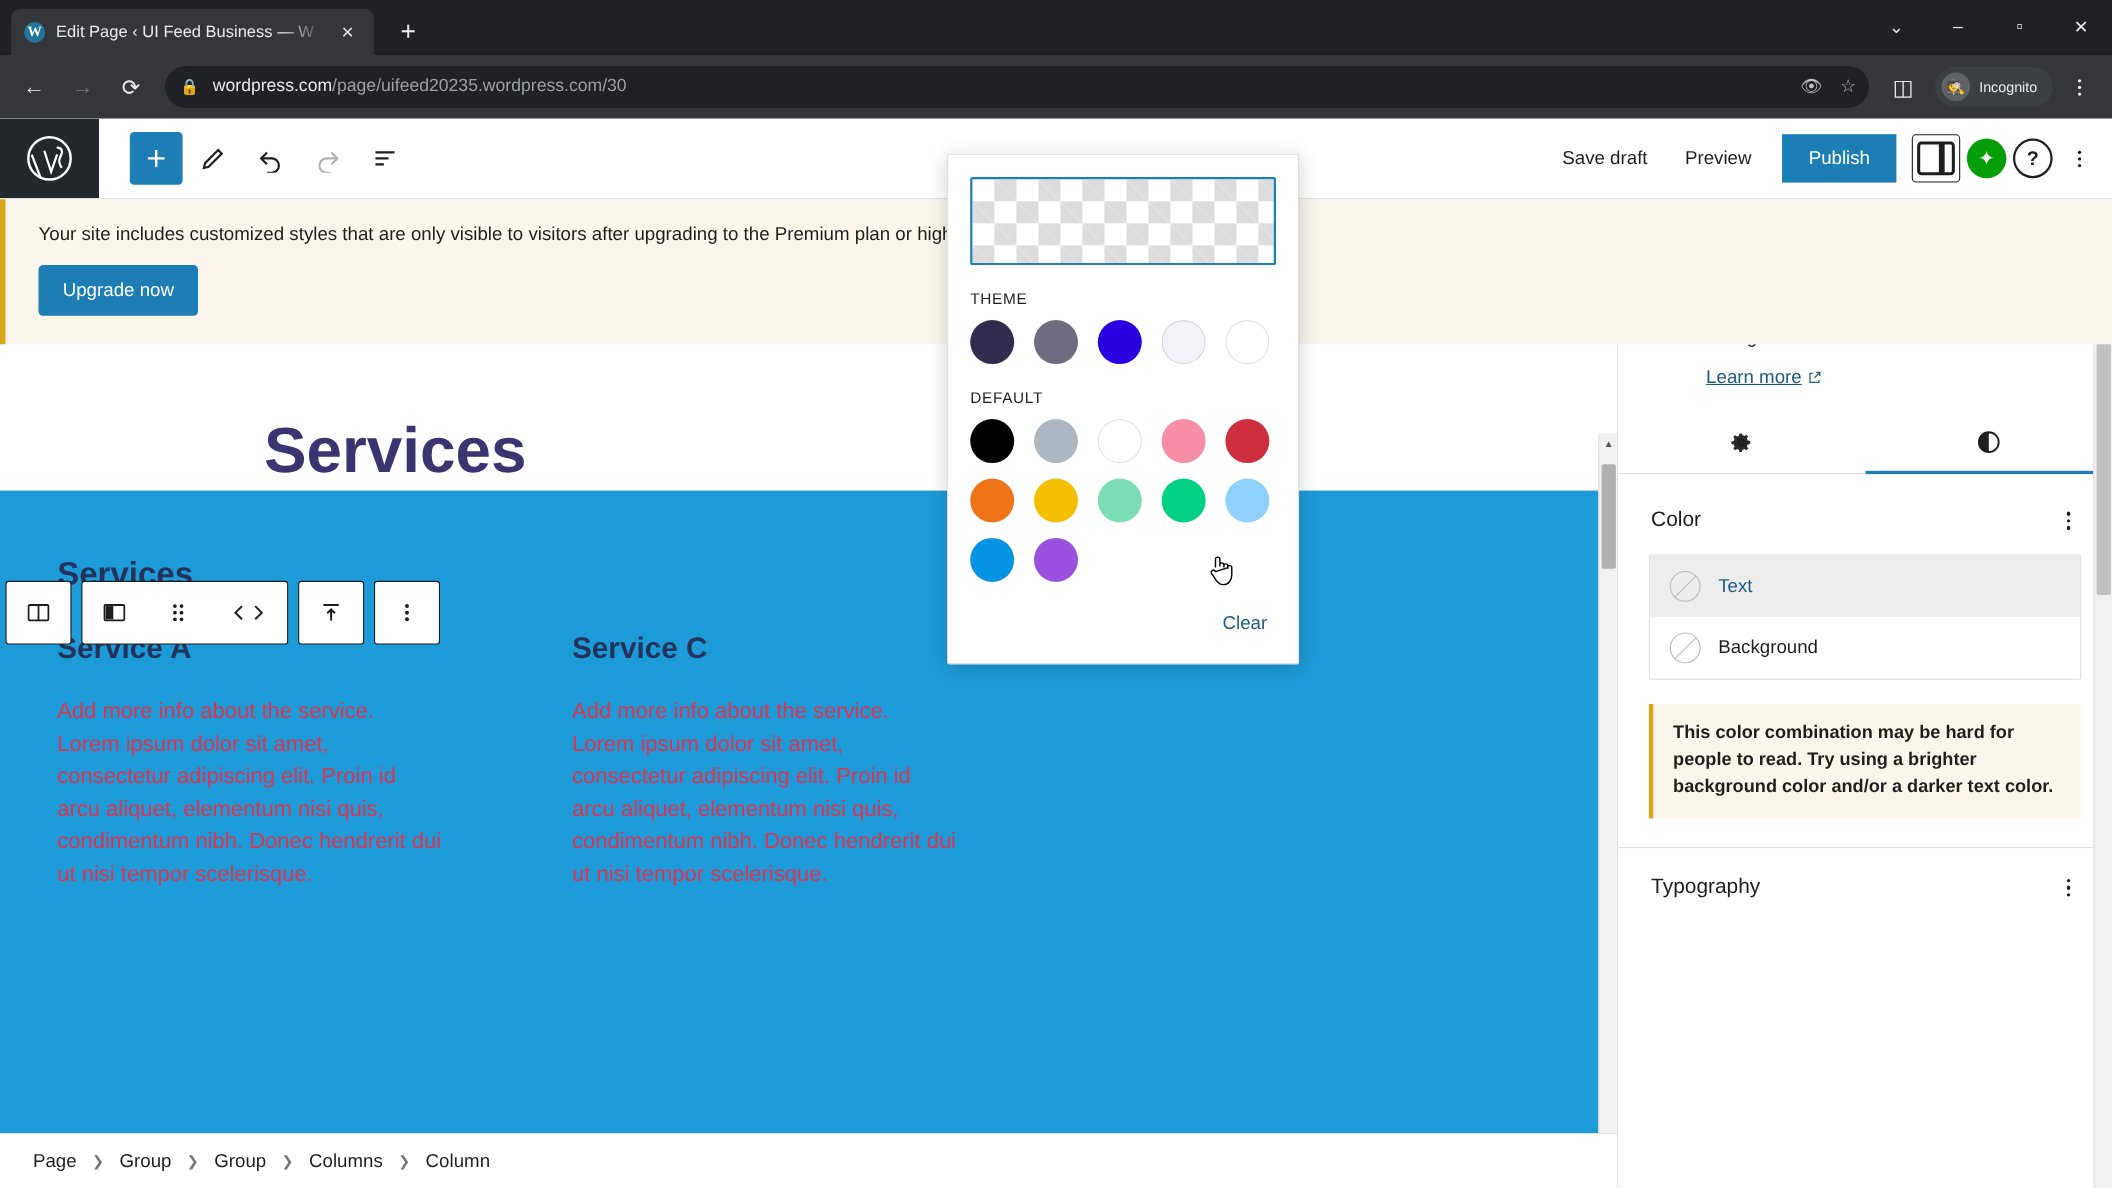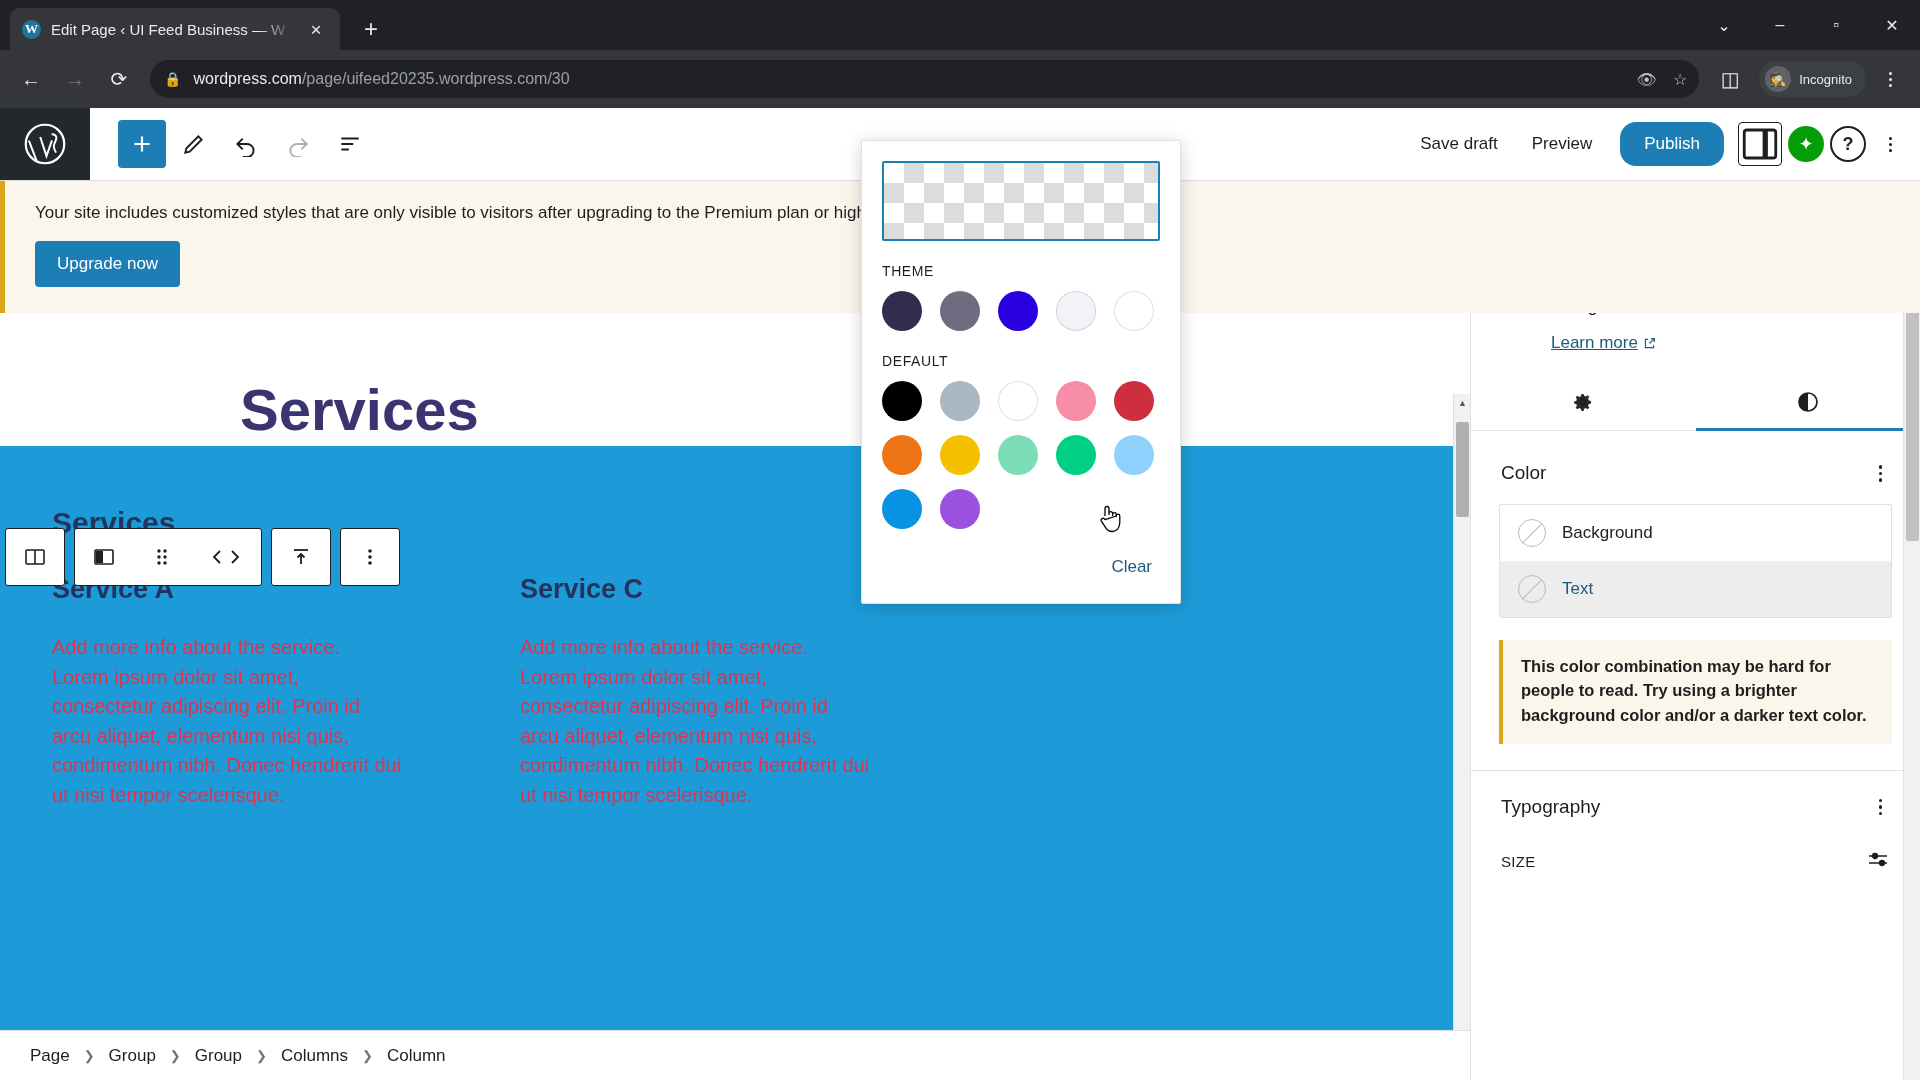--- a/index.html
+++ b/index.html
@@ -127,21 +127,21 @@
     margin-left: auto; display: flex; align-items: center;
     gap: 6px; padding-right: 12px;
   }
   .txtbtn {
     font-size: 17px; color: #1e1e1e; padding: 10px 14px;
     border-radius: 3px; background: none; border: none;
     font-family: "Liberation Sans", sans-serif;
   }
   .publish-btn {
     background: #1d7eb5; color: #fff; font-size: 17px;
-    padding: 12px 24px; border-radius: 16px; border: none;
+    padding: 12px 24px; border-radius: 0; border: none;
     font-family: "Liberation Sans", sans-serif; margin: 0 8px;
   }
   .sqbtn {
     width: 44px; height: 44px; border: 1px solid #1e1e1e;
     border-radius: 4px; display: flex; align-items: center;
     justify-content: center;
   }
   .circbtn {
     width: 36px; height: 36px; border-radius: 50%;
     display: flex; align-items: center; justify-content: center;
@@ -611,55 +611,45 @@
       <div class="sec-head">
         <span class="sec-title">Color</span>
         <span class="vdots">
             <i></i>
             <i></i>
             <i></i>
           </span>
       </div>
 
       <div class="color-list">
+        <div class="color-row selected">
+          <span class="swatch-none"></span>
+          <span class="cr-label">Text</span>
+        </div>
         <div class="color-row">
           <span class="swatch-none"></span>
           <span class="cr-label">Background</span>
         </div>
-        <div class="color-row selected">
-          <span class="swatch-none"></span>
-          <span class="cr-label">Text</span>
-        </div>
       </div>
 
       <div class="warn-box">
         <div class="warn-text">This color combination may be hard for people to read. Try using a brighter background color and/or a darker text color.</div>
       </div>
 
       <div class="sb-div"></div>
 
       <div class="sec-head" style="padding-top:20px">
         <span class="sec-title">Typography</span>
         <span class="vdots">
             <i></i>
             <i></i>
             <i></i>
           </span>
       </div>
 
-      <div class="size-row">
-        <span class="size-label">SIZE</span>
-        <span>
-          <svg width="24" height="20" viewBox="0 0 24 20" fill="none" stroke="#1e1e1e" stroke-width="1.7">
-              <path d="M3 7h18M3 14h18"></path>
-              <circle cx="9" cy="7" r="2.3" fill="#1e1e1e"></circle>
-              <circle cx="16" cy="14" r="2.3" fill="#1e1e1e"></circle>
-            </svg>
-        </span>
-      </div>
 
       <div class="sb-scroll">
         <div class="sb-thumb"></div>
       </div>
     </div>
 
     <div class="popover">
       <div class="preview-box"></div>
 
       <div class="pop-label">THEME</div>

